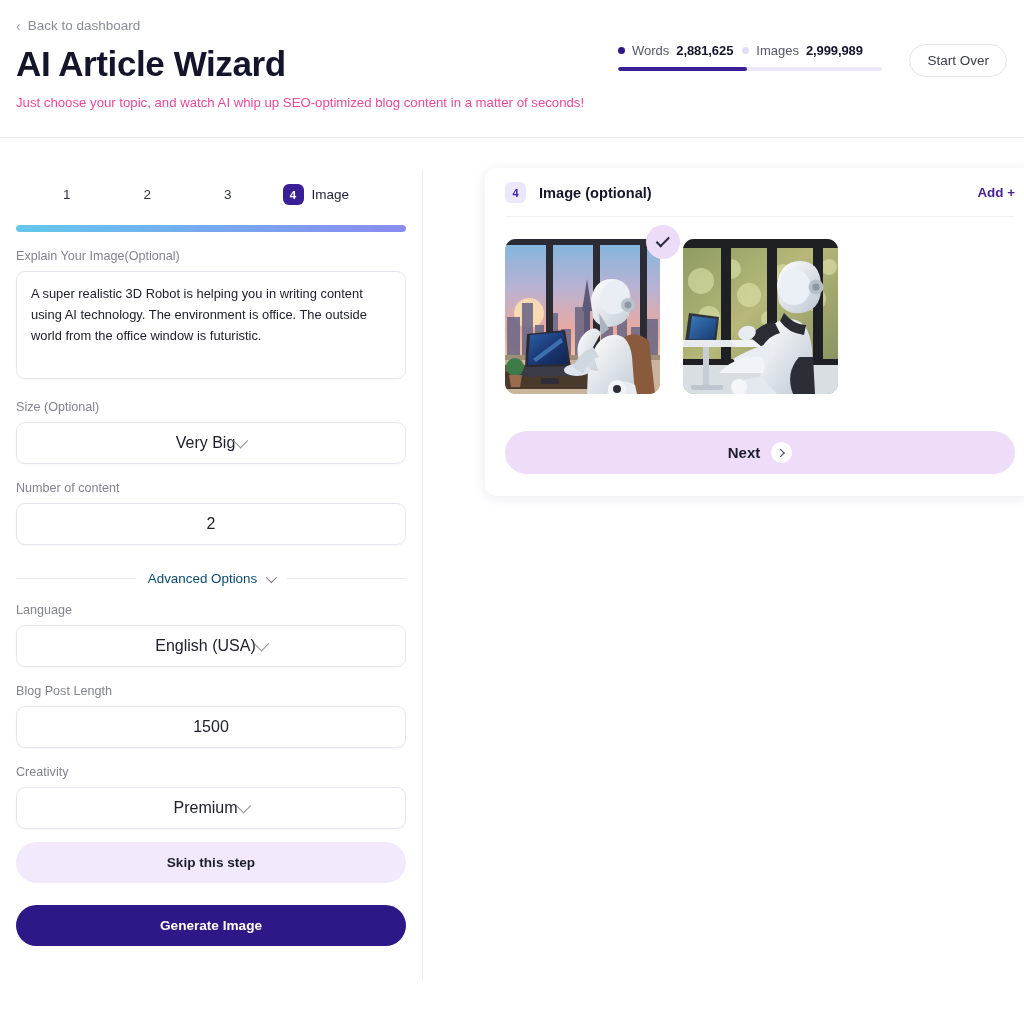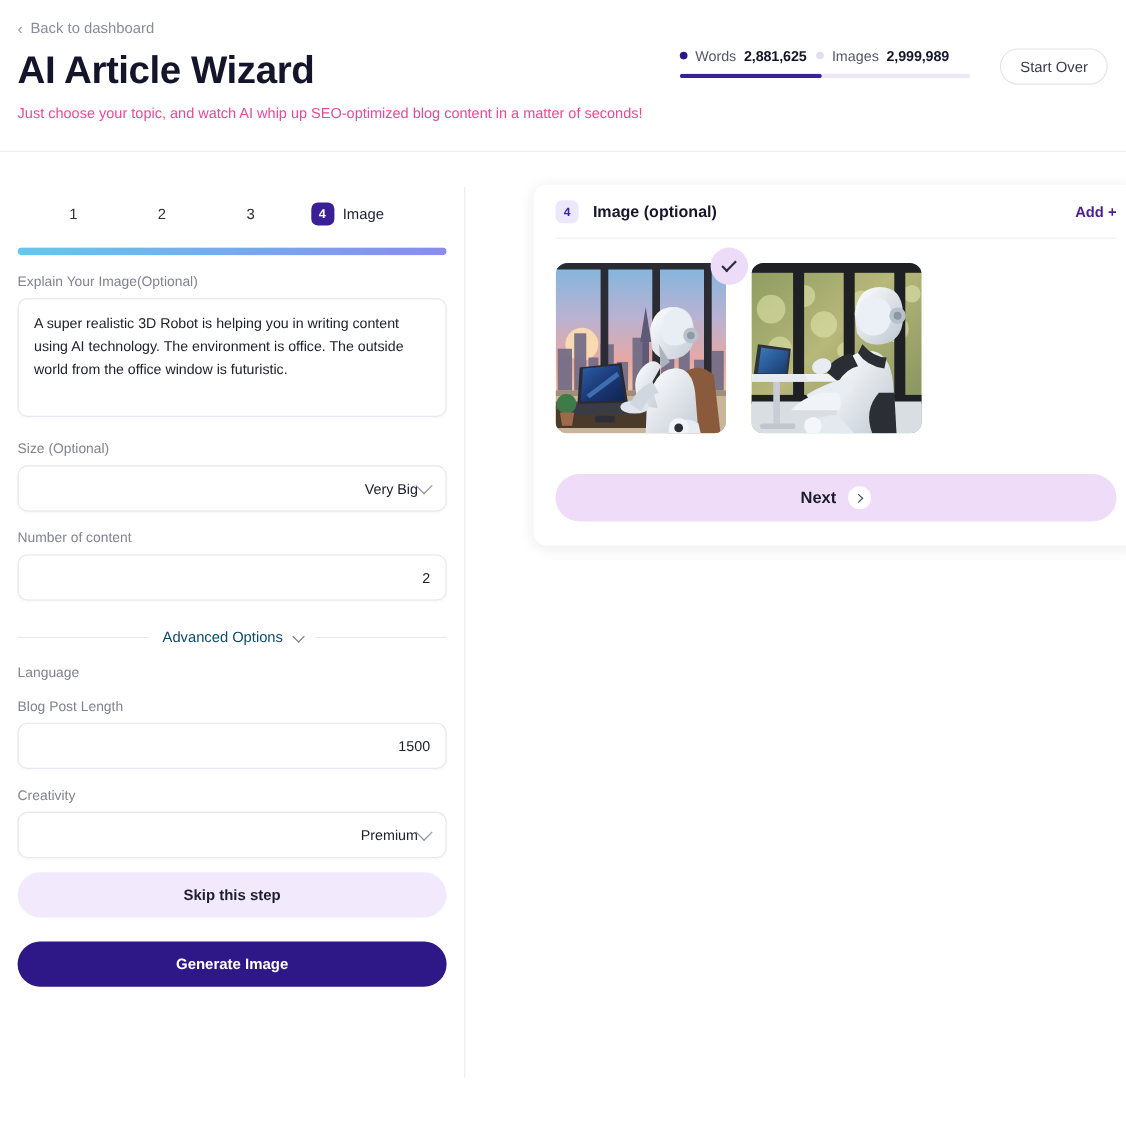--- a/index.html
+++ b/index.html
@@ -103,22 +103,22 @@
     background: #fff; padding: 12px 14px;
     font-family: inherit; font-size: 12.9px; line-height: 1.62;
     color: #20212e; resize: none; outline: none;
     box-shadow: 0 1px 2px rgba(20,21,43,0.03);
   }
 
   .select-box, .input-box {
     width: 100%; height: 42px;
     border: 1px solid #e6e6ee; border-radius: 9px;
     background: #fff; padding: 0 14px;
-    display: flex; align-items: center; justify-content: flex-end;
-    font-size: 13px; color: #20212e; cursor: pointer;
+    display: flex; align-items: center; justify-content: center;
+    font-size: 16px; color: #20212e; cursor: pointer;
     box-shadow: 0 1px 2px rgba(20,21,43,0.03);
   }
   .input-box { cursor: text; }
   .chev {
     width: 11px; height: 11px; border-right: 1.6px solid #8d8f9c;
     border-bottom: 1.6px solid #8d8f9c; transform: rotate(45deg) translate(-2px,-2px);
     flex: none;
   }
 
   
@@ -284,20 +284,24 @@
       <span class="adv-line"></span>
       <span class="adv-text">
         <span>Advanced Options</span>
         <span class="chev-sm"></span>
       </span>
       <span class="adv-line"></span>
     </div>
 
     <div class="field">
       <label class="field-label">Language</label>
+      <div class="select-box">
+        <span>English (USA)</span>
+        <span class="chev"></span>
+      </div>
     </div>
 
     <div class="field">
       <label class="field-label">Blog Post Length</label>
       <div class="input-box">
         <span>1500</span>
       </div>
     </div>
 
     <div class="field">

